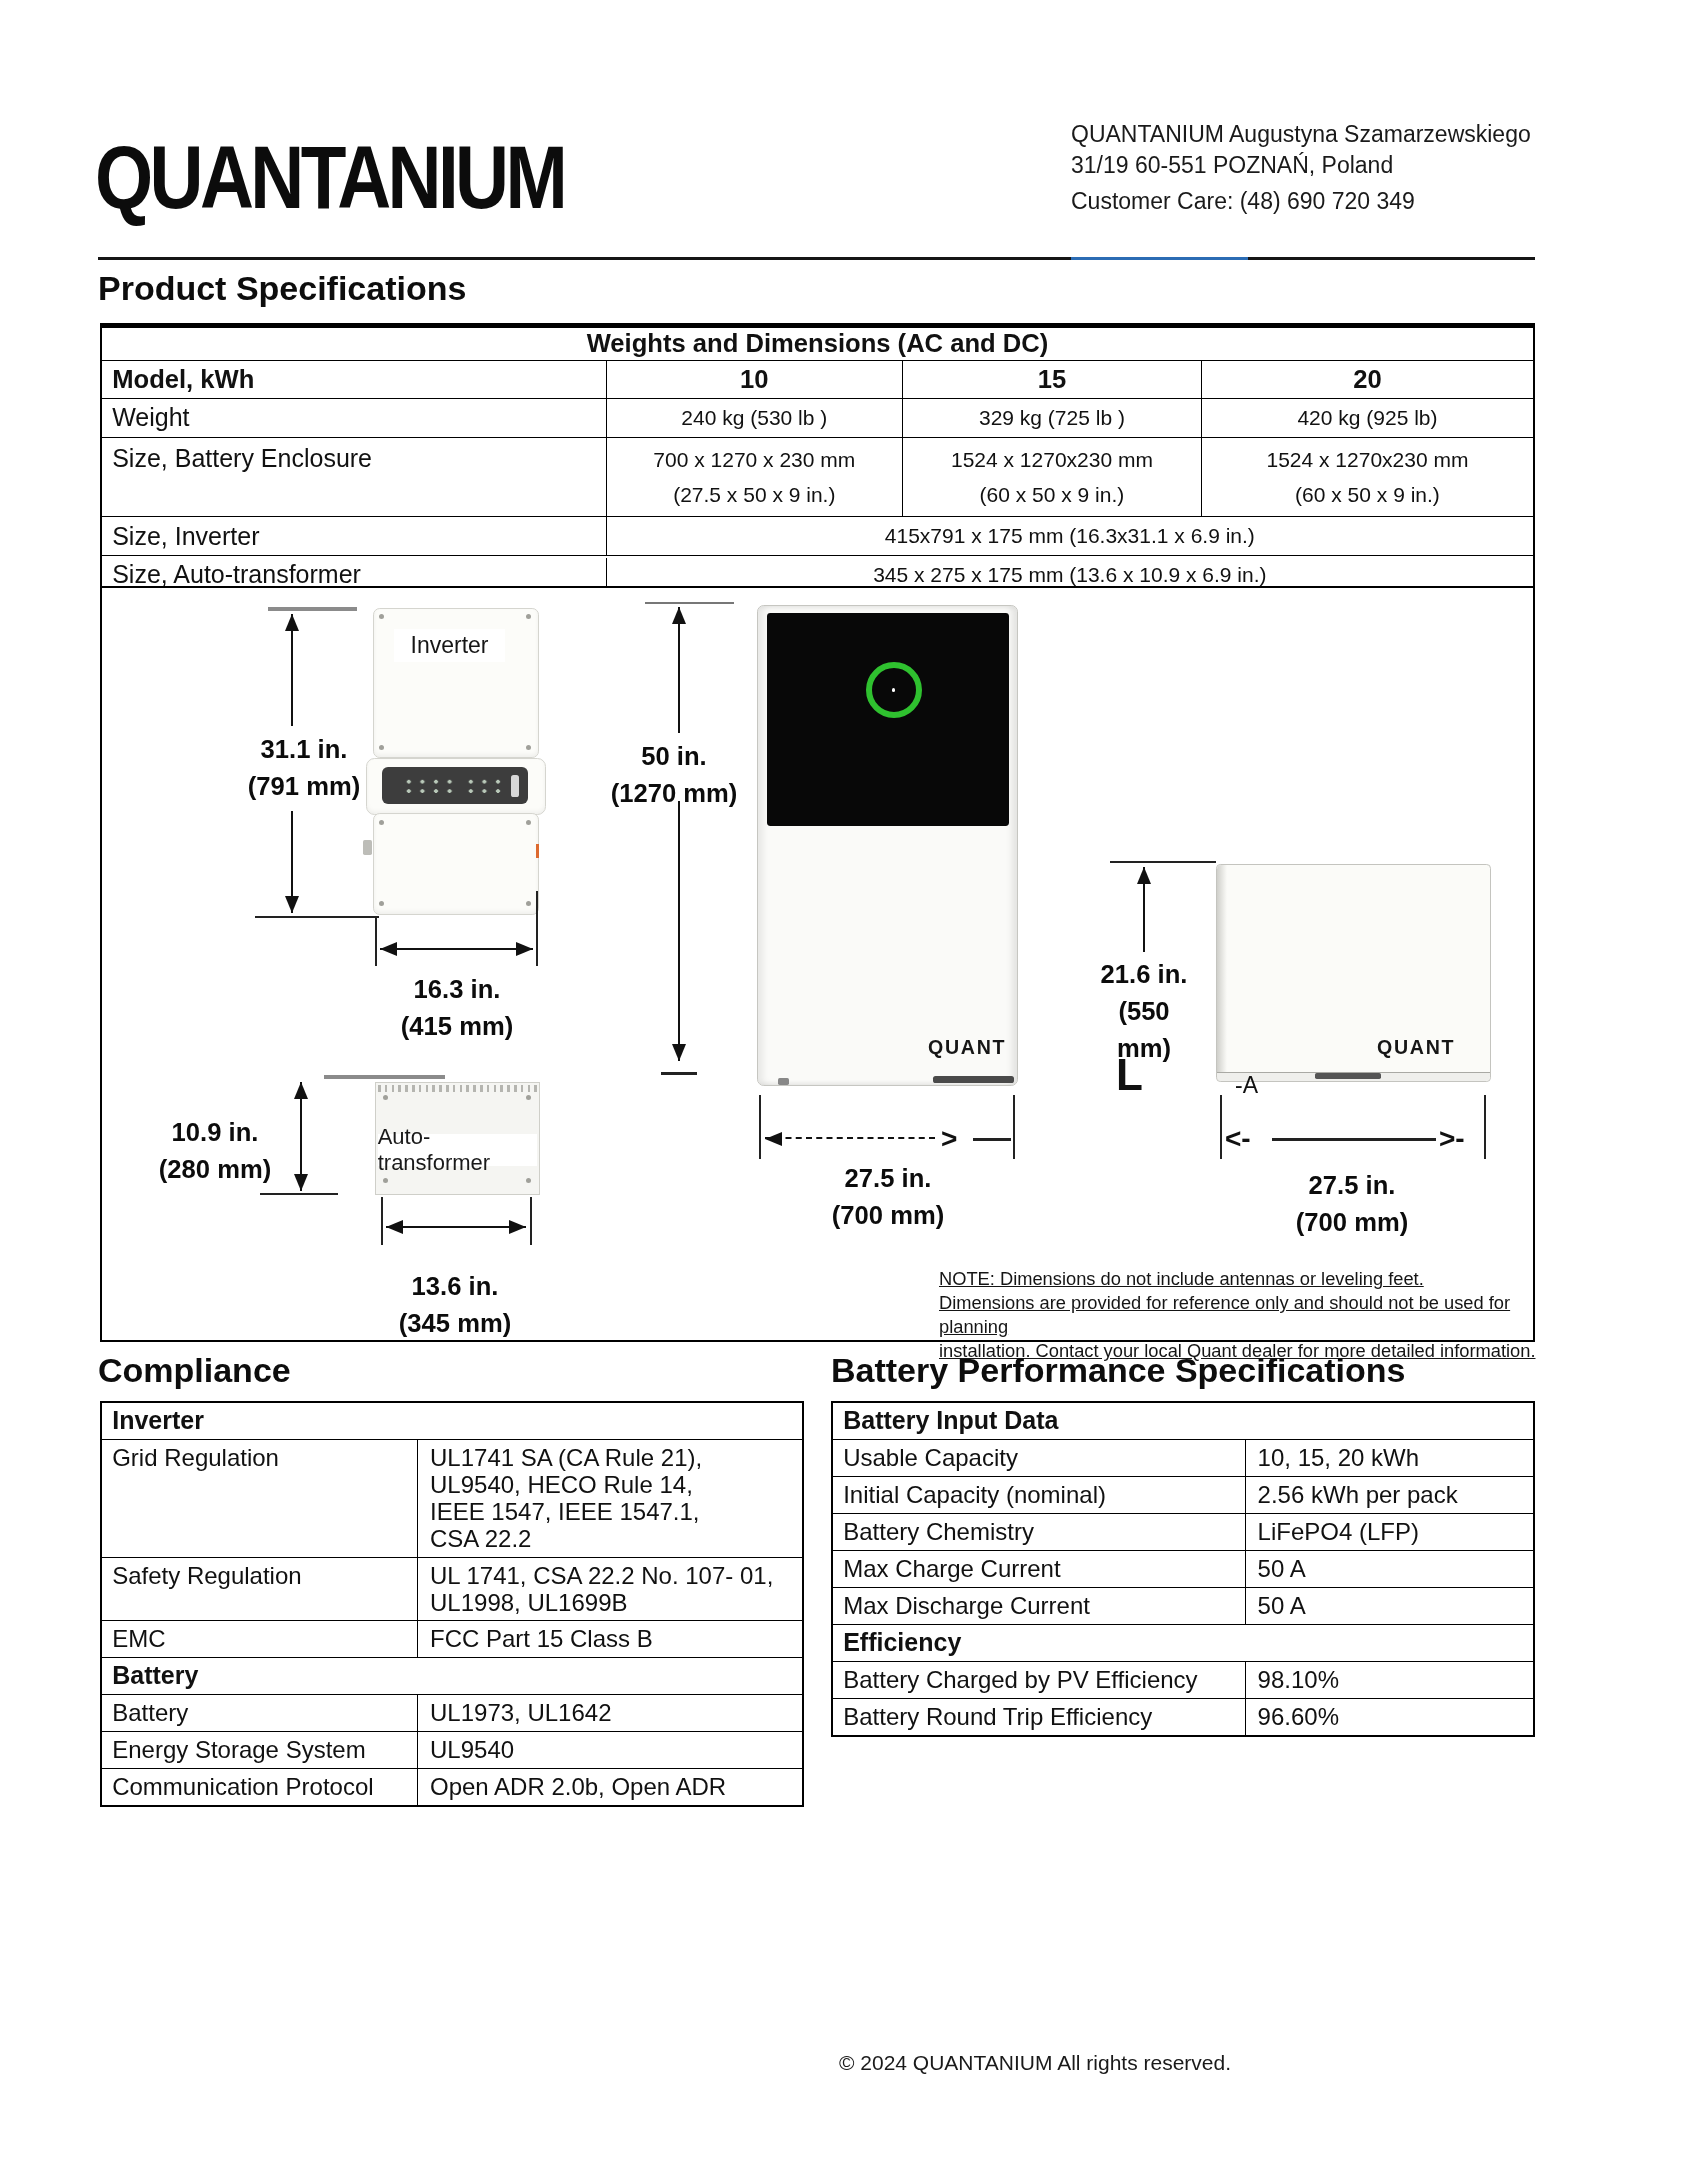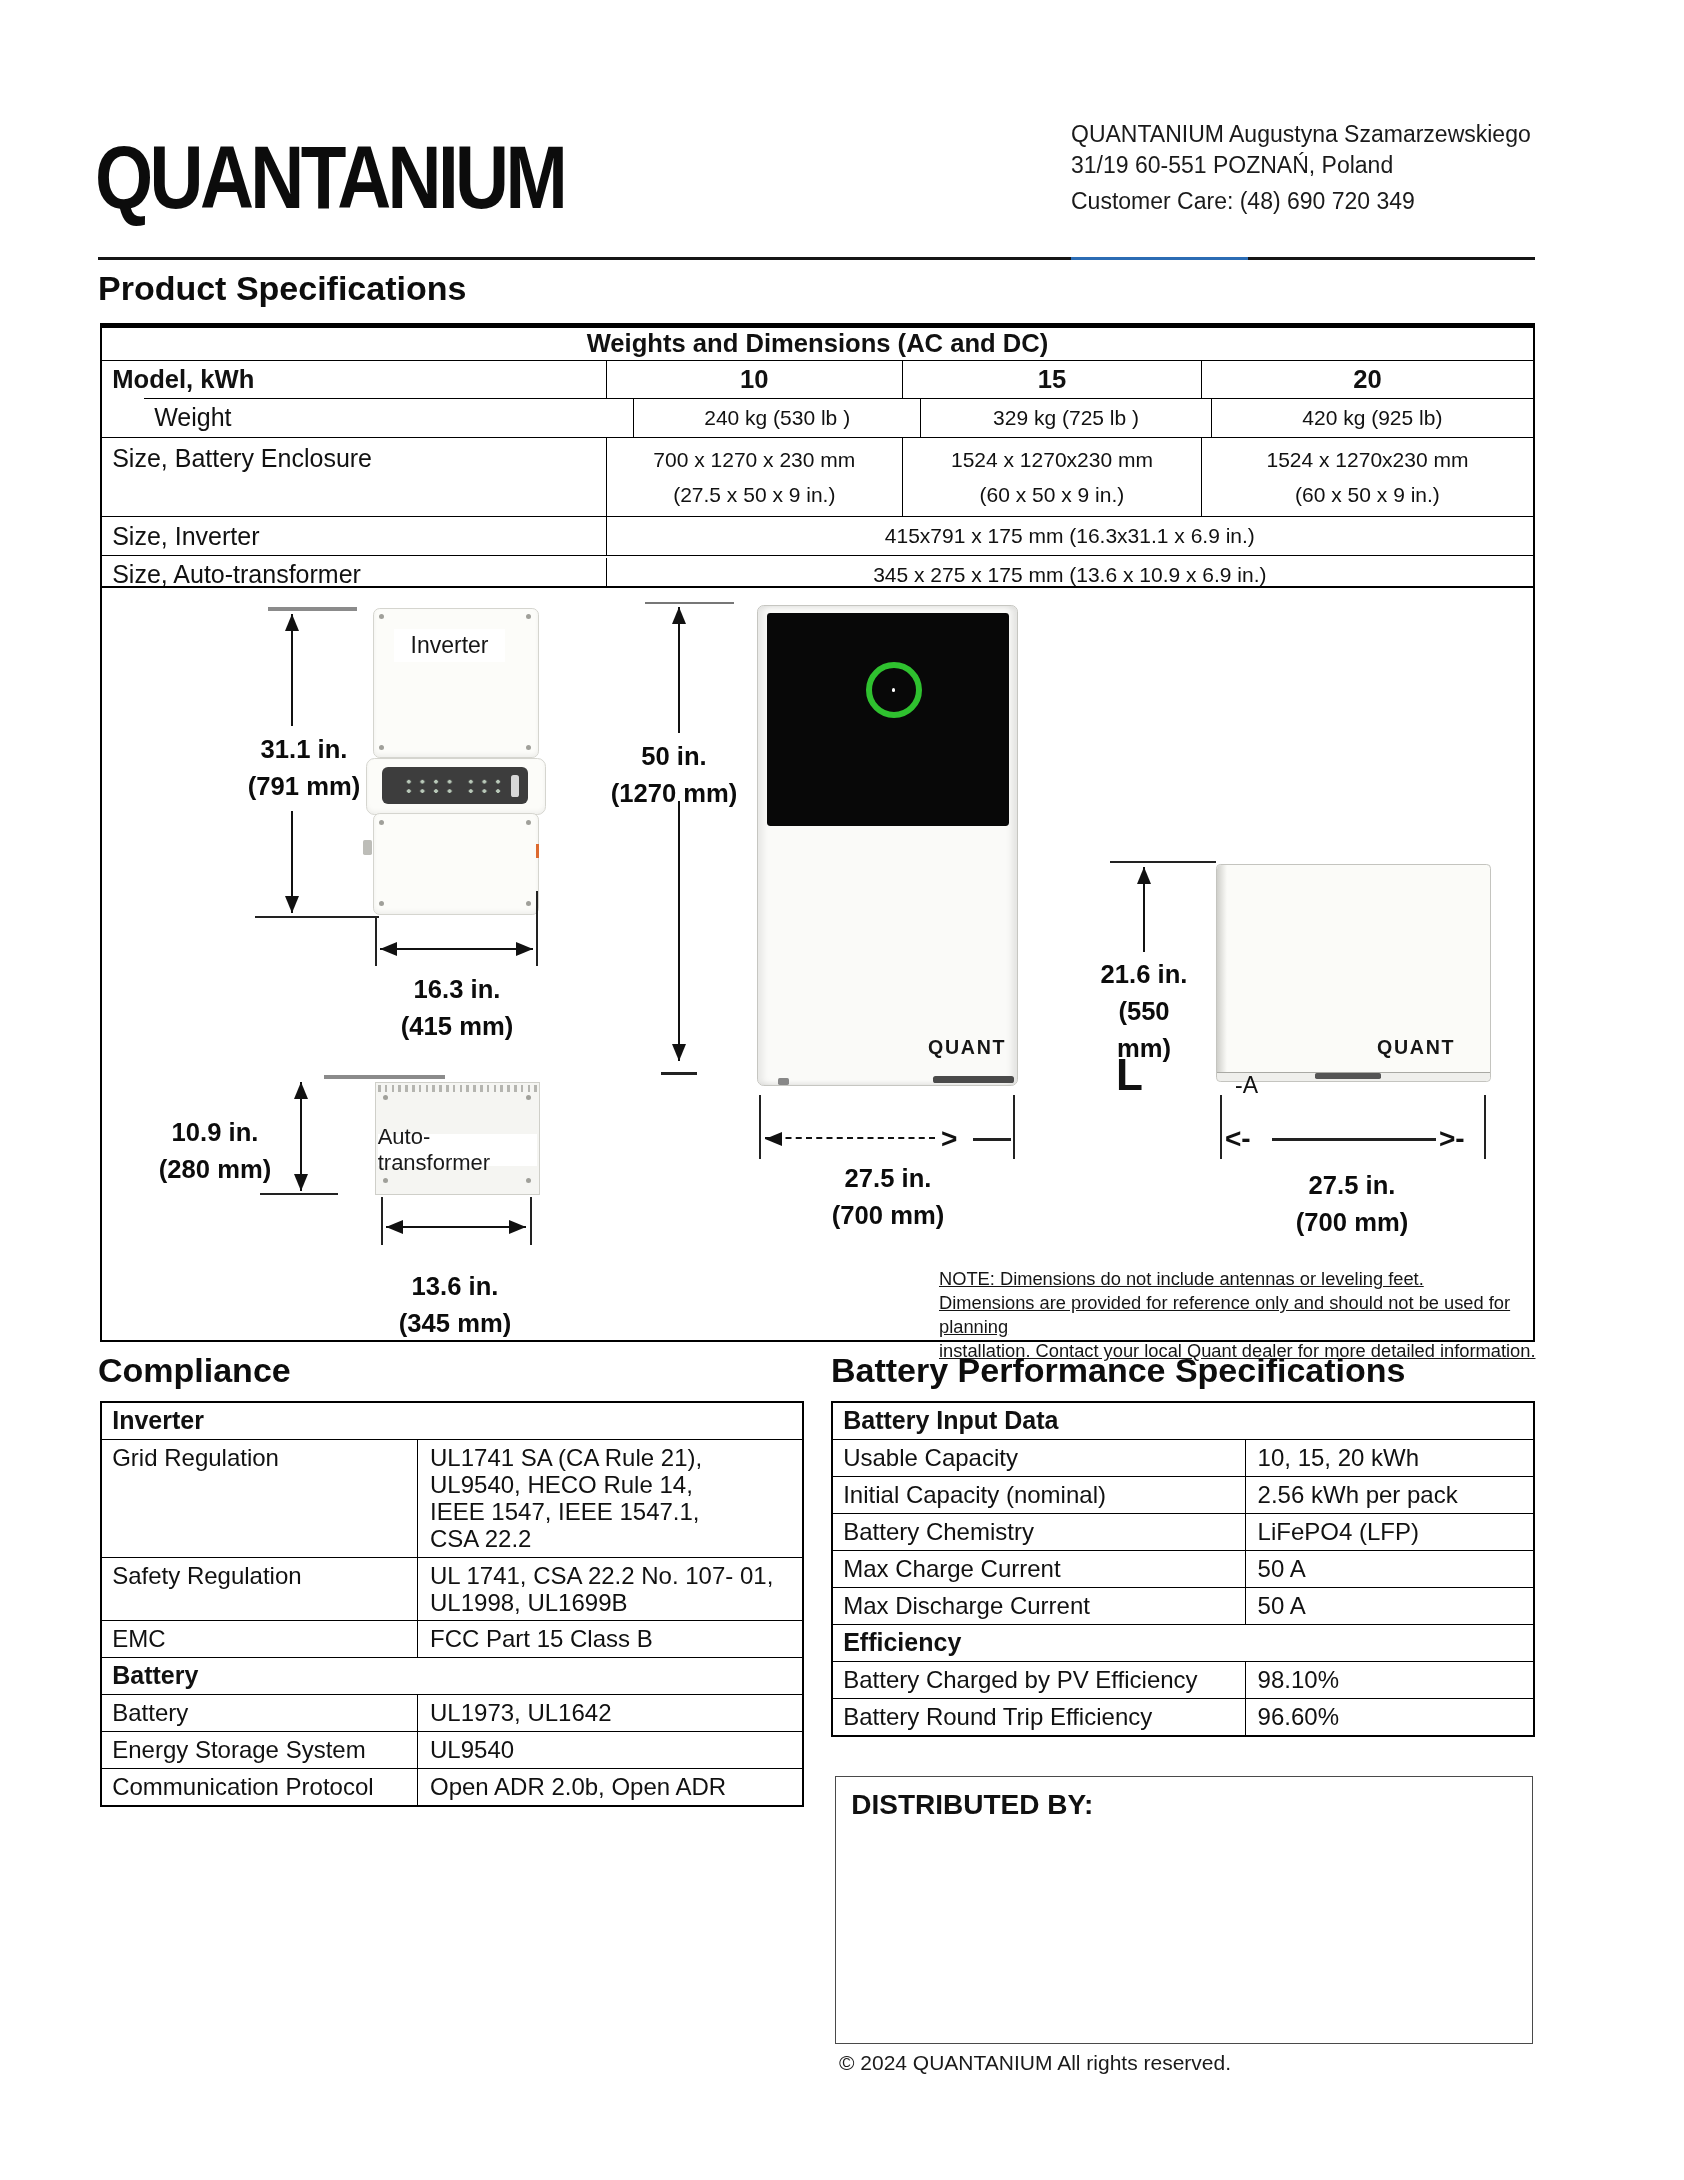--- a/index.html
+++ b/index.html
@@ -121,21 +121,21 @@
   <div class="h1" style="left:98px; top:269px;">Product Specifications</div>
 
   <div class="spec-table">
     <div class="st-row first st-title">Weights and Dimensions (AC and DC)</div>
     <div class="st-row" style="min-height:36px;">
       <div class="st-c st-label hdr">Model, kWh</div>
       <div class="st-c st-c1 vb hdr">10</div>
       <div class="st-c st-c2 vb hdr">15</div>
       <div class="st-c st-c3 vb hdr">20</div>
     </div>
-    <div class="st-row" style="min-height:35px;margin-left:42px;">
+    <div class="st-row" style="min-height:35px;">
       <div class="st-c st-label">Weight</div>
       <div class="st-c st-c1 vb">240 kg (530 lb )</div>
       <div class="st-c st-c2 vb">329 kg (725 lb )</div>
       <div class="st-c st-c3 vb">420 kg (925 lb)</div>
     </div>
     <div class="st-row" style="min-height:70px;">
       <div class="st-c st-label" style="align-items:flex-start; padding-top:6.8px;">Size, Battery Enclosure</div>
       <div class="st-c st-c1 vb pre tall">700 x 1270 x 230 mm
 (27.5 x 50 x 9 in.)</div>
       <div class="st-c st-c2 vb pre tall">1524 x 1270x230 mm
@@ -338,20 +338,17 @@
     <div class="ct-row">
       <div class="ct-label">Battery Charged by PV Efficiency</div>
       <div class="ct-value">98.10%</div>
     </div>
     <div class="ct-row">
       <div class="ct-label">Battery Round Trip Efficiency</div>
       <div class="ct-value">96.60%</div>
     </div>
   </div>
 
-  <div class="dist-box">
-    <div class="dist-label">DISTRIBUTED BY:</div>
-  </div>
 
   <div class="footer">© 2024  QUANTANIUM All rights reserved.</div>
 
 </div>
 
 
 </body></html>

